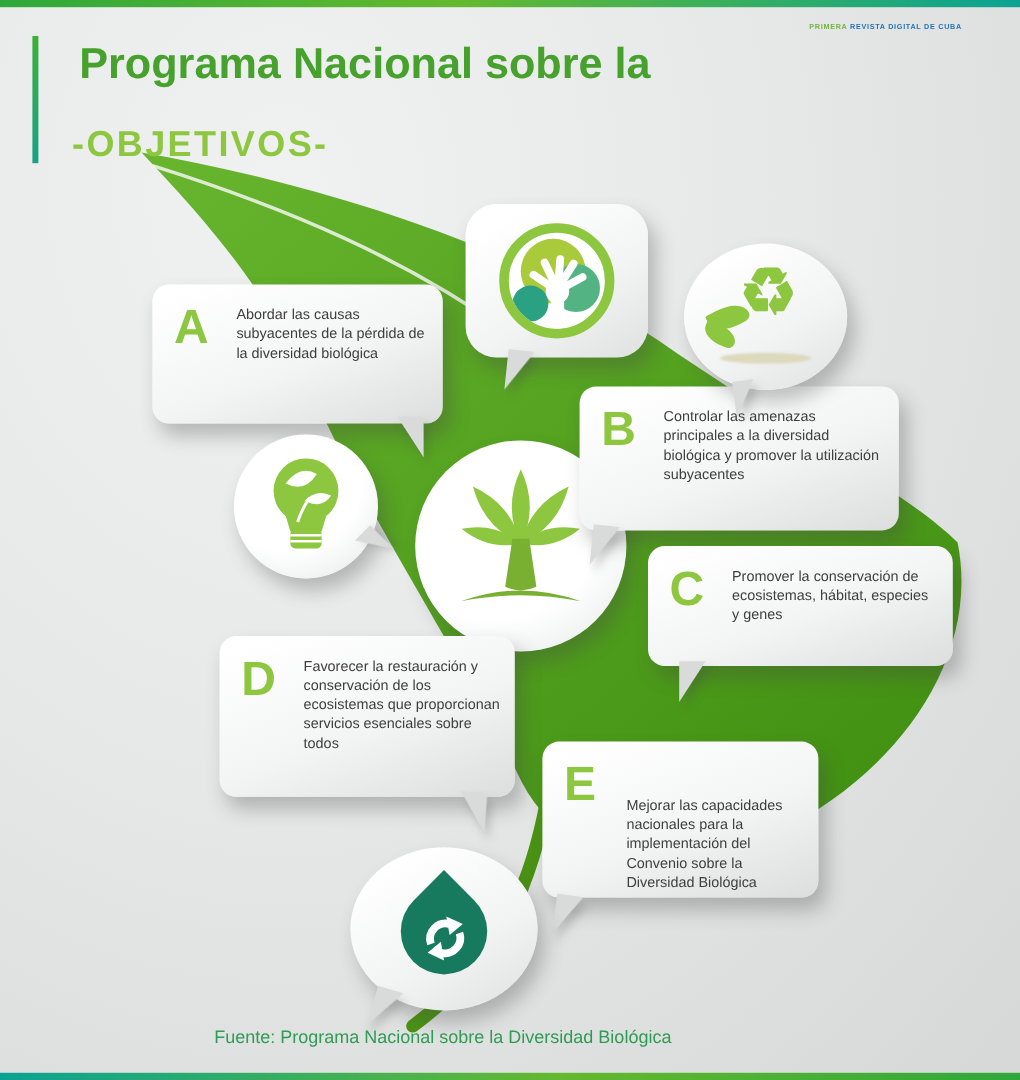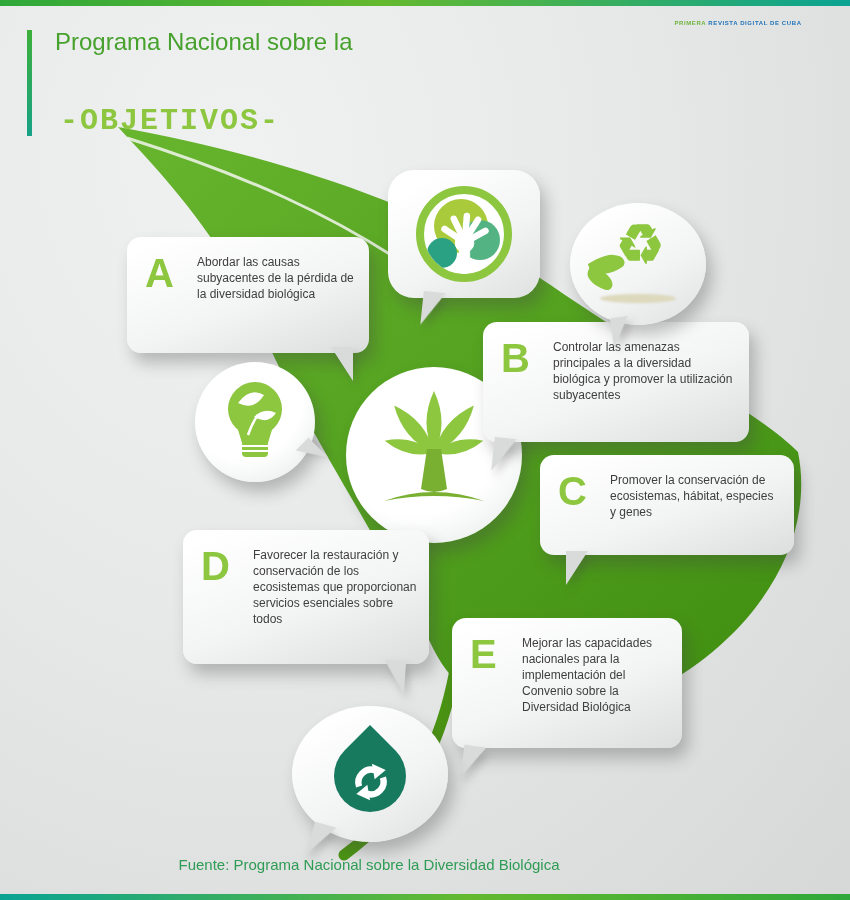--- a/index.html
+++ b/index.html
@@ -14,24 +14,24 @@
   .canvas{position:relative;width:850px;height:900px;overflow:hidden;
     font-family:"Liberation Sans",sans-serif;
     background:radial-gradient(ellipse at 28% 18%, #f0f1f1 0%, #e7e8e8 45%, #d6d7d7 100%);}
   .bar{position:absolute;left:0;width:850px;height:6px;z-index:9;}
   .bar.top{top:0;background:linear-gradient(90deg,var(--bar-green),#64b92e 45%,var(--bar-teal));}
   .bar.bottom{bottom:0;background:linear-gradient(90deg,var(--bar-teal),#64b92e 55%,var(--bar-green));}
 
   
   #vline{position:absolute;left:27px;top:30px;width:5px;height:106px;z-index:5;
     background:linear-gradient(#3db039,#17a287);}
-  #title{position:absolute;left:54px;top:20px;margin:1px;z-index:5;
-    font-size:24px;font-weight:normal;line-height:41px;color:var(--title-green);}
+  #title{position:absolute;left:54px;top:20px;margin:12px;z-index:5;
+    font-size:36px;font-weight:bold;line-height:41px;color:var(--title-green);}
   #subtitle{position:absolute;left:60px;top:104px;z-index:5;
-    font-size:30px;font-weight:bold;letter-spacing:2px;color:var(--accent-green);font-family:Liberation Mono, monospace;}
+    font-size:30px;font-weight:bold;letter-spacing:2px;color:var(--accent-green);}
   #logo{position:absolute;left:671px;top:18px;width:134px;text-align:center;z-index:5;}
   .logo-main{font-size:24px;font-weight:800;letter-spacing:-1px;line-height:24px;position:relative;}
   .lg{color:var(--logo-green);} .lb{color:var(--logo-blue);}
   .lstar{position:absolute;left:61px;top:1px;color:#fff;font-size:9px;}
   .logo-tagline{font-size:6px;letter-spacing:.6px;margin-top:2px;font-weight:bold;}
 
   
   .leaf-bg{position:absolute;left:0;top:0;z-index:1;}
 
   
@@ -53,21 +53,21 @@
   #bubble-b .tail{left:10px;bottom:-30px;transform:rotate(6deg);}
   #bubble-b .obj-text{width:200px;}
   #bubble-c{left:540px;top:455px;width:254px;height:100px;}
   #bubble-c .tail{left:26px;bottom:-30px;}
   #bubble-c .obj-text{width:185px;}
   #bubble-d{left:183px;top:530px;width:246px;height:134px;}
   #bubble-d .tail{right:24px;bottom:-30px;transform:rotate(4deg);}
   #bubble-d .obj-text{width:185px;}
   #bubble-e{left:452px;top:618px;width:230px;height:130px;}
   #bubble-e .tail{left:10px;bottom:-32px;transform:rotate(8deg);}
-  #bubble-e .obj-text{width:178px;}
+  #bubble-e .obj-text{width:178px;margin-top:28px;}
 
   
   .icon-bubble{position:absolute;z-index:5;display:flex;align-items:center;justify-content:center;
     background:linear-gradient(150deg,#ffffff 15%,#f2f3f3 60%,#dfe1e1 100%);
     box-shadow:6px 10px 16px rgba(70,70,70,.33);}
   #bubble-tree{left:388px;top:170px;width:152px;height:128px;border-radius:26px;}
   #bubble-tree .tail{left:34px;bottom:-28px;transform:rotate(6deg);}
   .ring{position:relative;width:96px;height:96px;box-sizing:border-box;border:8px solid var(--accent-green);
     border-radius:50%;background:#fff;overflow:hidden;}
   .ring .c{position:absolute;border-radius:50%;}

